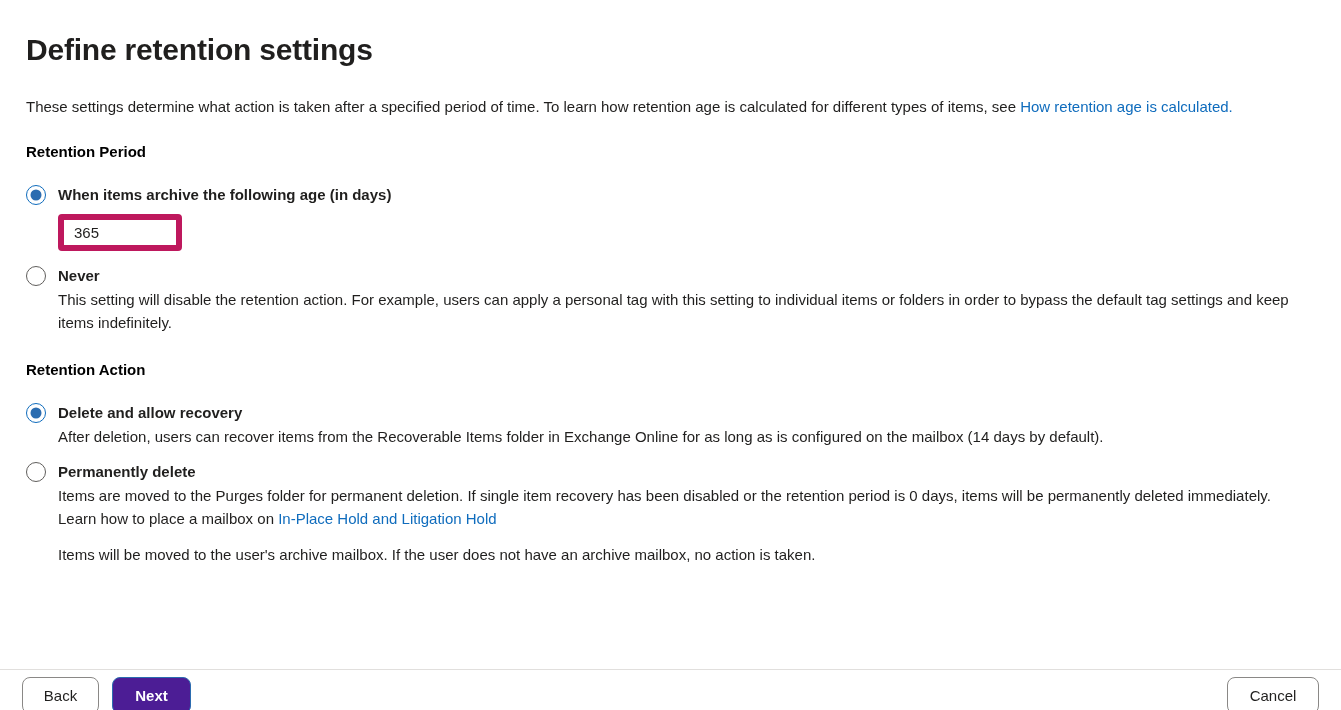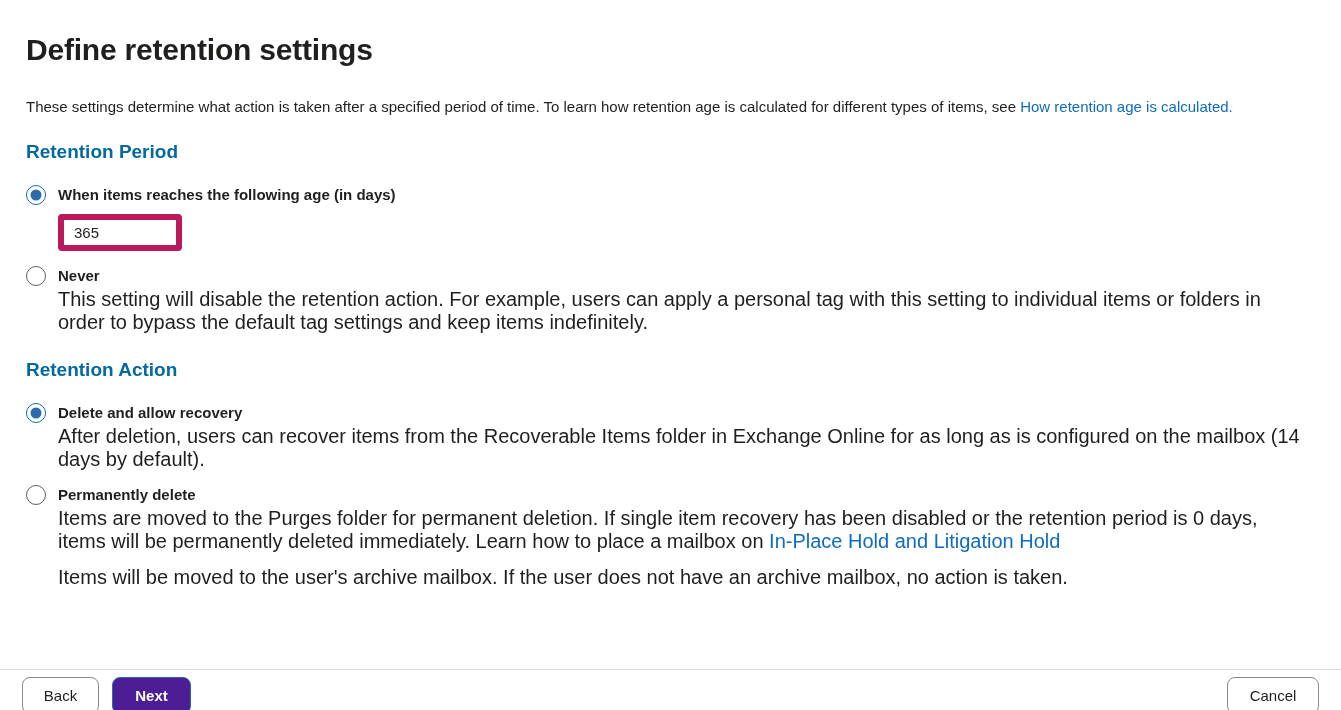--- a/index.html
+++ b/index.html
@@ -49,23 +49,23 @@
     margin: 0 0 22px 0;
   }
 
   a.link {
     color: #0f6cbd;
     text-decoration: none;
     cursor: pointer;
   }
 
   .section-heading {
-    font-size: 19px;
-    font-weight: bold;
-    color: #0369a1;
+    font-size: 15px;
+    font-weight: bold;
+    color: #000000;
     margin: 16px 0 22px 0;
     line-height: 20px;
   }
 
   .section {
     margin-bottom: 10px;
   }
 
   .radio-row {
     display: flex;
@@ -102,21 +102,21 @@
 
   .radio-label {
     font-size: 15px;
     font-weight: bold;
     line-height: 21px;
     color: #201f1e;
     cursor: pointer;
   }
 
   .option-desc {
-    font-size: 20px;
+    font-size: 15px;
     line-height: 23px;
     color: #201f1e;
     margin-left: 32px;
     max-width: 1250px;
     margin-bottom: 0;
   }
 
   .days-input-wrap {
     margin-left: 32px;
     margin-top: 9px;
@@ -197,21 +197,21 @@
     <h1 class="page-title">Define retention settings</h1>
 
     <p class="intro"><span>These settings determine what action is taken after a specified period of time. To learn how retention age is calculated for different types of items, see </span><a class="link" href="#">How retention age is calculated.</a></p>
 
     <div class="section">
       <h2 class="section-heading">Retention Period</h2>
 
       <div class="opt-block tight">
         <div class="radio-row">
           <span class="radio checked"></span>
-          <span class="radio-label">When items reaches the following age (in days)</span>
+          <span class="radio-label">When items archive the following age (in days)</span>
         </div>
         <div class="days-input-wrap">
           <input class="days-input" type="text" value="365" style="">
         </div>
       </div>
 
       <div class="opt-block">
         <div class="radio-row">
           <span class="radio"></span>
           <span class="radio-label">Never</span>

